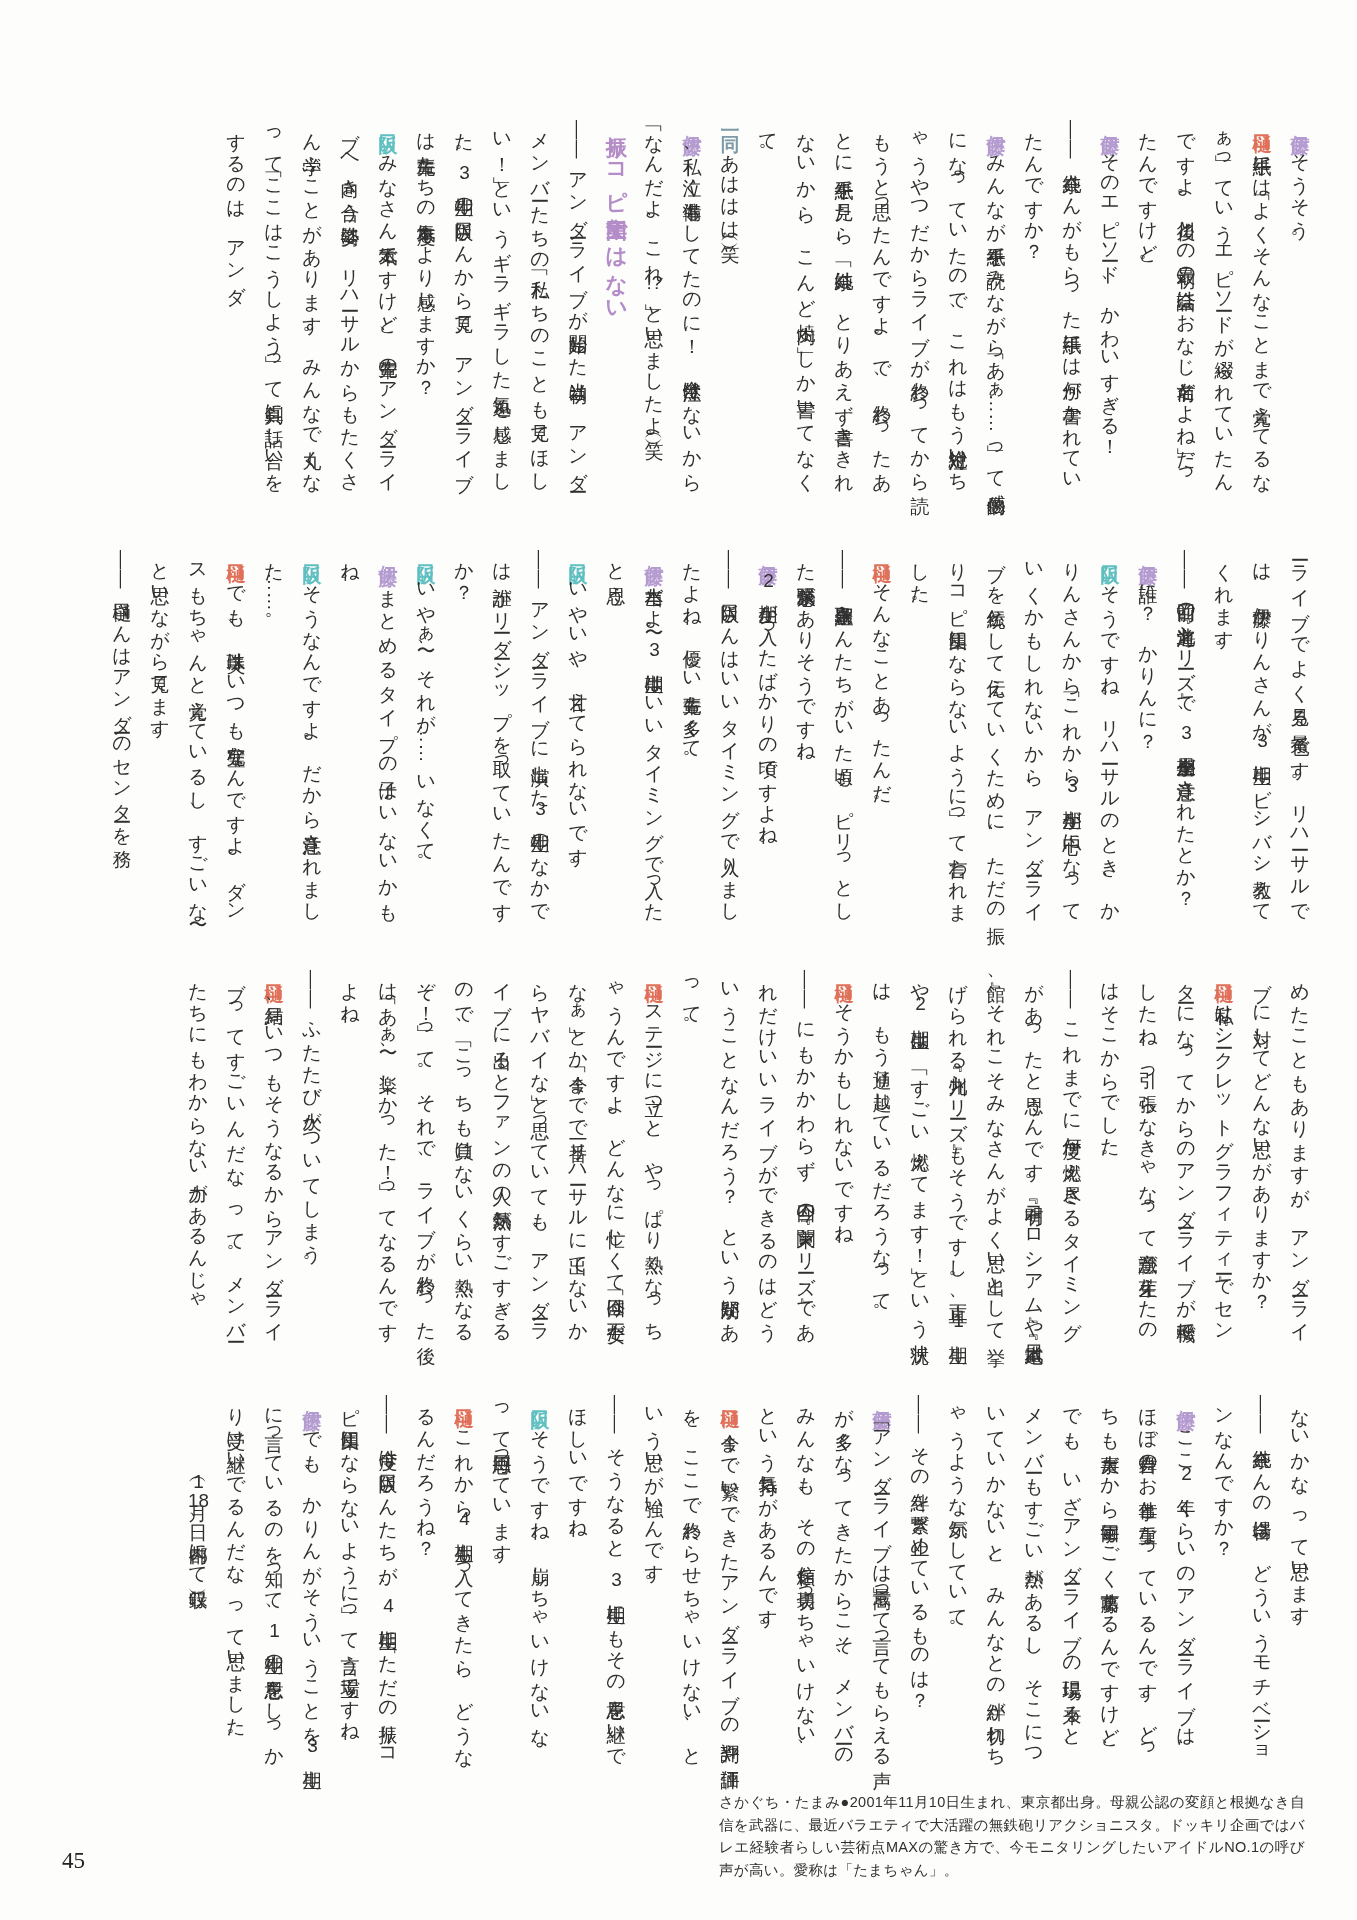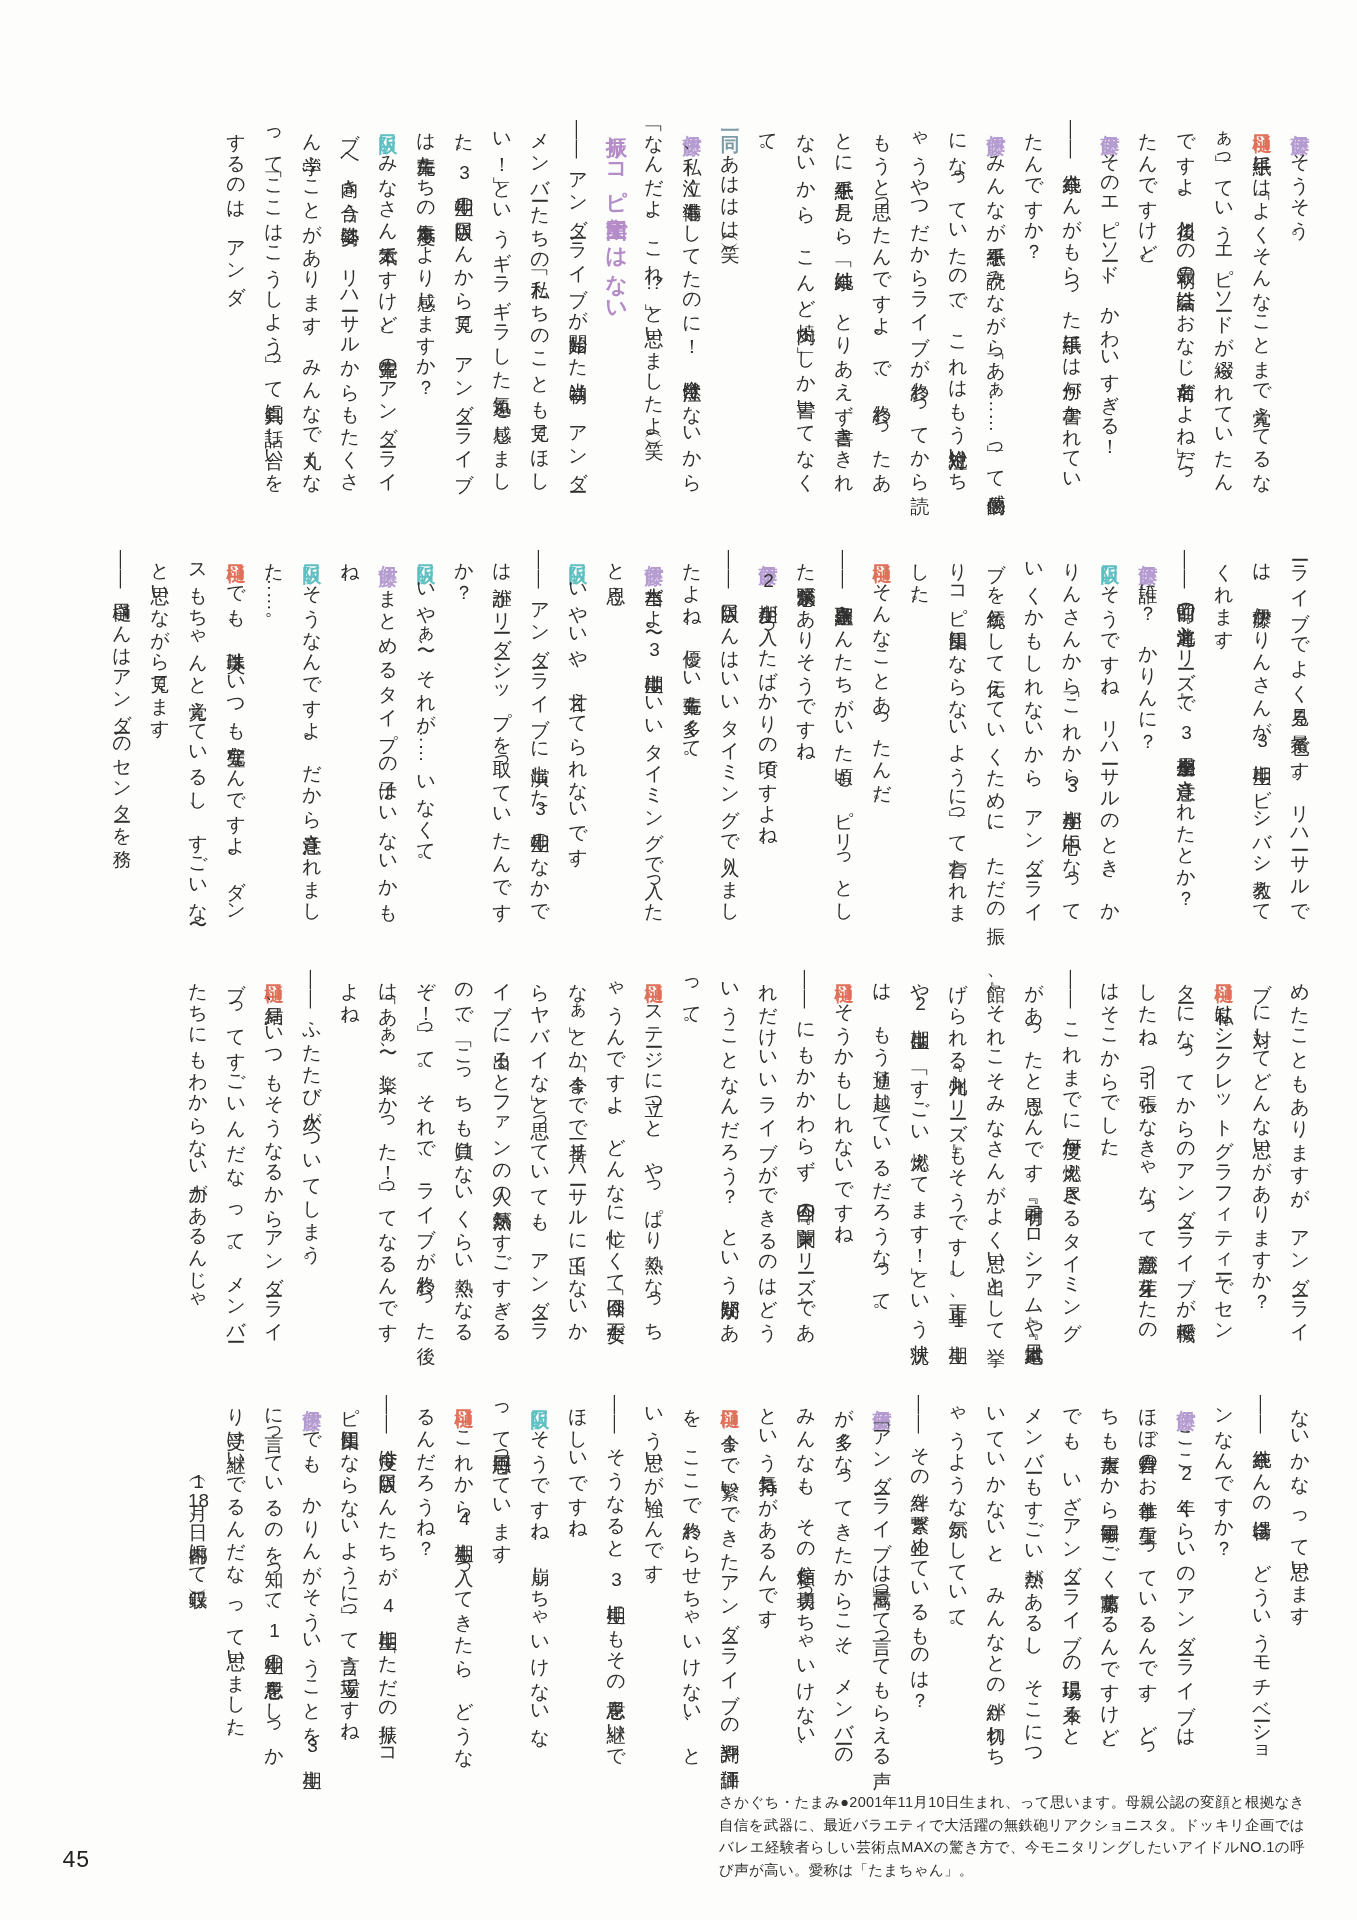--- a/index.html
+++ b/index.html
@@ -28,21 +28,21 @@
   #band2{top:550px;}
   #band3{top:970px;}
   #band4{top:1395px;}
   .bio{
     position:absolute;left:719px;top:1791px;width:586px;
     font-size:14.5px;line-height:22.5px;letter-spacing:0.3px;
     text-align:justify;
   }
   .page-num{
     position:absolute;left:62px;top:1848px;
-    font-family:Liberation Mono, monospace;
+    font-family:Liberation Serif, serif;
     font-size:23px;color:#222;
   }
 </style>
 </head>
 <body>
 
 <div id="band1" class="band">
     <p><span class="spk" style="color:#b49bd0">伊藤</span>　そうそう。</p>
     <p><span class="spk" style="color:#e0705a">樋口</span>　手紙には「よくそんなことまで覚えてるなぁ」っていうエピソードが綴られていたんですよ。川後との最初の会話は「おなじ名前だよね」だったんですけど。</p>
     <p><span class="spk" style="color:#b49bd0">伊藤</span>　そのエピソード、かわいすぎる！</p>
@@ -90,14 +90,14 @@
     <p><span class="spk" style="color:#b49bd0">伊藤</span>　「アンダーライブは最高」って言ってもらえる声が多くなってきたからこそ、メンバーのみんなも、その信頼を裏切っちゃいけない、という気持ちがあるんです。</p>
     <p><span class="spk" style="color:#e0705a">樋口</span>　今まで繋いできたアンダーライブの評判や評価を、ここで終わらせちゃいけない、という思いが強いんです。</p>
     <p>——そうなると、<span class="tcy">3</span>期生にもその意思を継いでほしいですね。</p>
     <p><span class="spk" style="color:#5fbfc1">阪口</span>　そうですね。崩しちゃいけないな、って毎回思っています。</p>
     <p><span class="spk" style="color:#e0705a">樋口</span>　これから<span class="tcy">4</span>期生も入ってきたら、どうなるんだろうね？</p>
     <p>——今度は阪口さんたちが、<span class="tcy">4</span>期生に「ただの振りコピ集団にならないように」って言う立場ですね。</p>
     <p><span class="spk" style="color:#b49bd0">伊藤</span>　でも、かりんがそういうことを<span class="tcy">3</span>期生に言っているのを知って、<span class="tcy">1</span>期生の意思をしっかり受け継いでるんだな、って思いました。</p>
     <p class="note">（<span class="tcy">1</span>月<span class="tcy">18</span>日、都内にて収録）</p>
   </div>
 
-<div class="bio">さかぐち・たまみ●2001年11月10日生まれ、って思います。母親公認の変顔と根拠なき自信を武器に、最近バラエティで大活躍の無鉄砲リアクショニスタ。ドッキリ企画ではバレエ経験者らしい芸術点MAXの驚き方で、今モニタリングしたいアイドルNO.1の呼び声が高い。愛称は「たまちゃん」。</div>
+<div class="bio">さかぐち・たまみ●2001年11月10日生まれ、東京都出身。母親公認の変顔と根拠なき自信を武器に、最近バラエティで大活躍の無鉄砲リアクショニスタ。ドッキリ企画ではバレエ経験者らしい芸術点MAXの驚き方で、今モニタリングしたいアイドルNO.1の呼び声が高い。愛称は「たまちゃん」。</div>
 <div class="page-num">45</div>
 
 </body></html>

